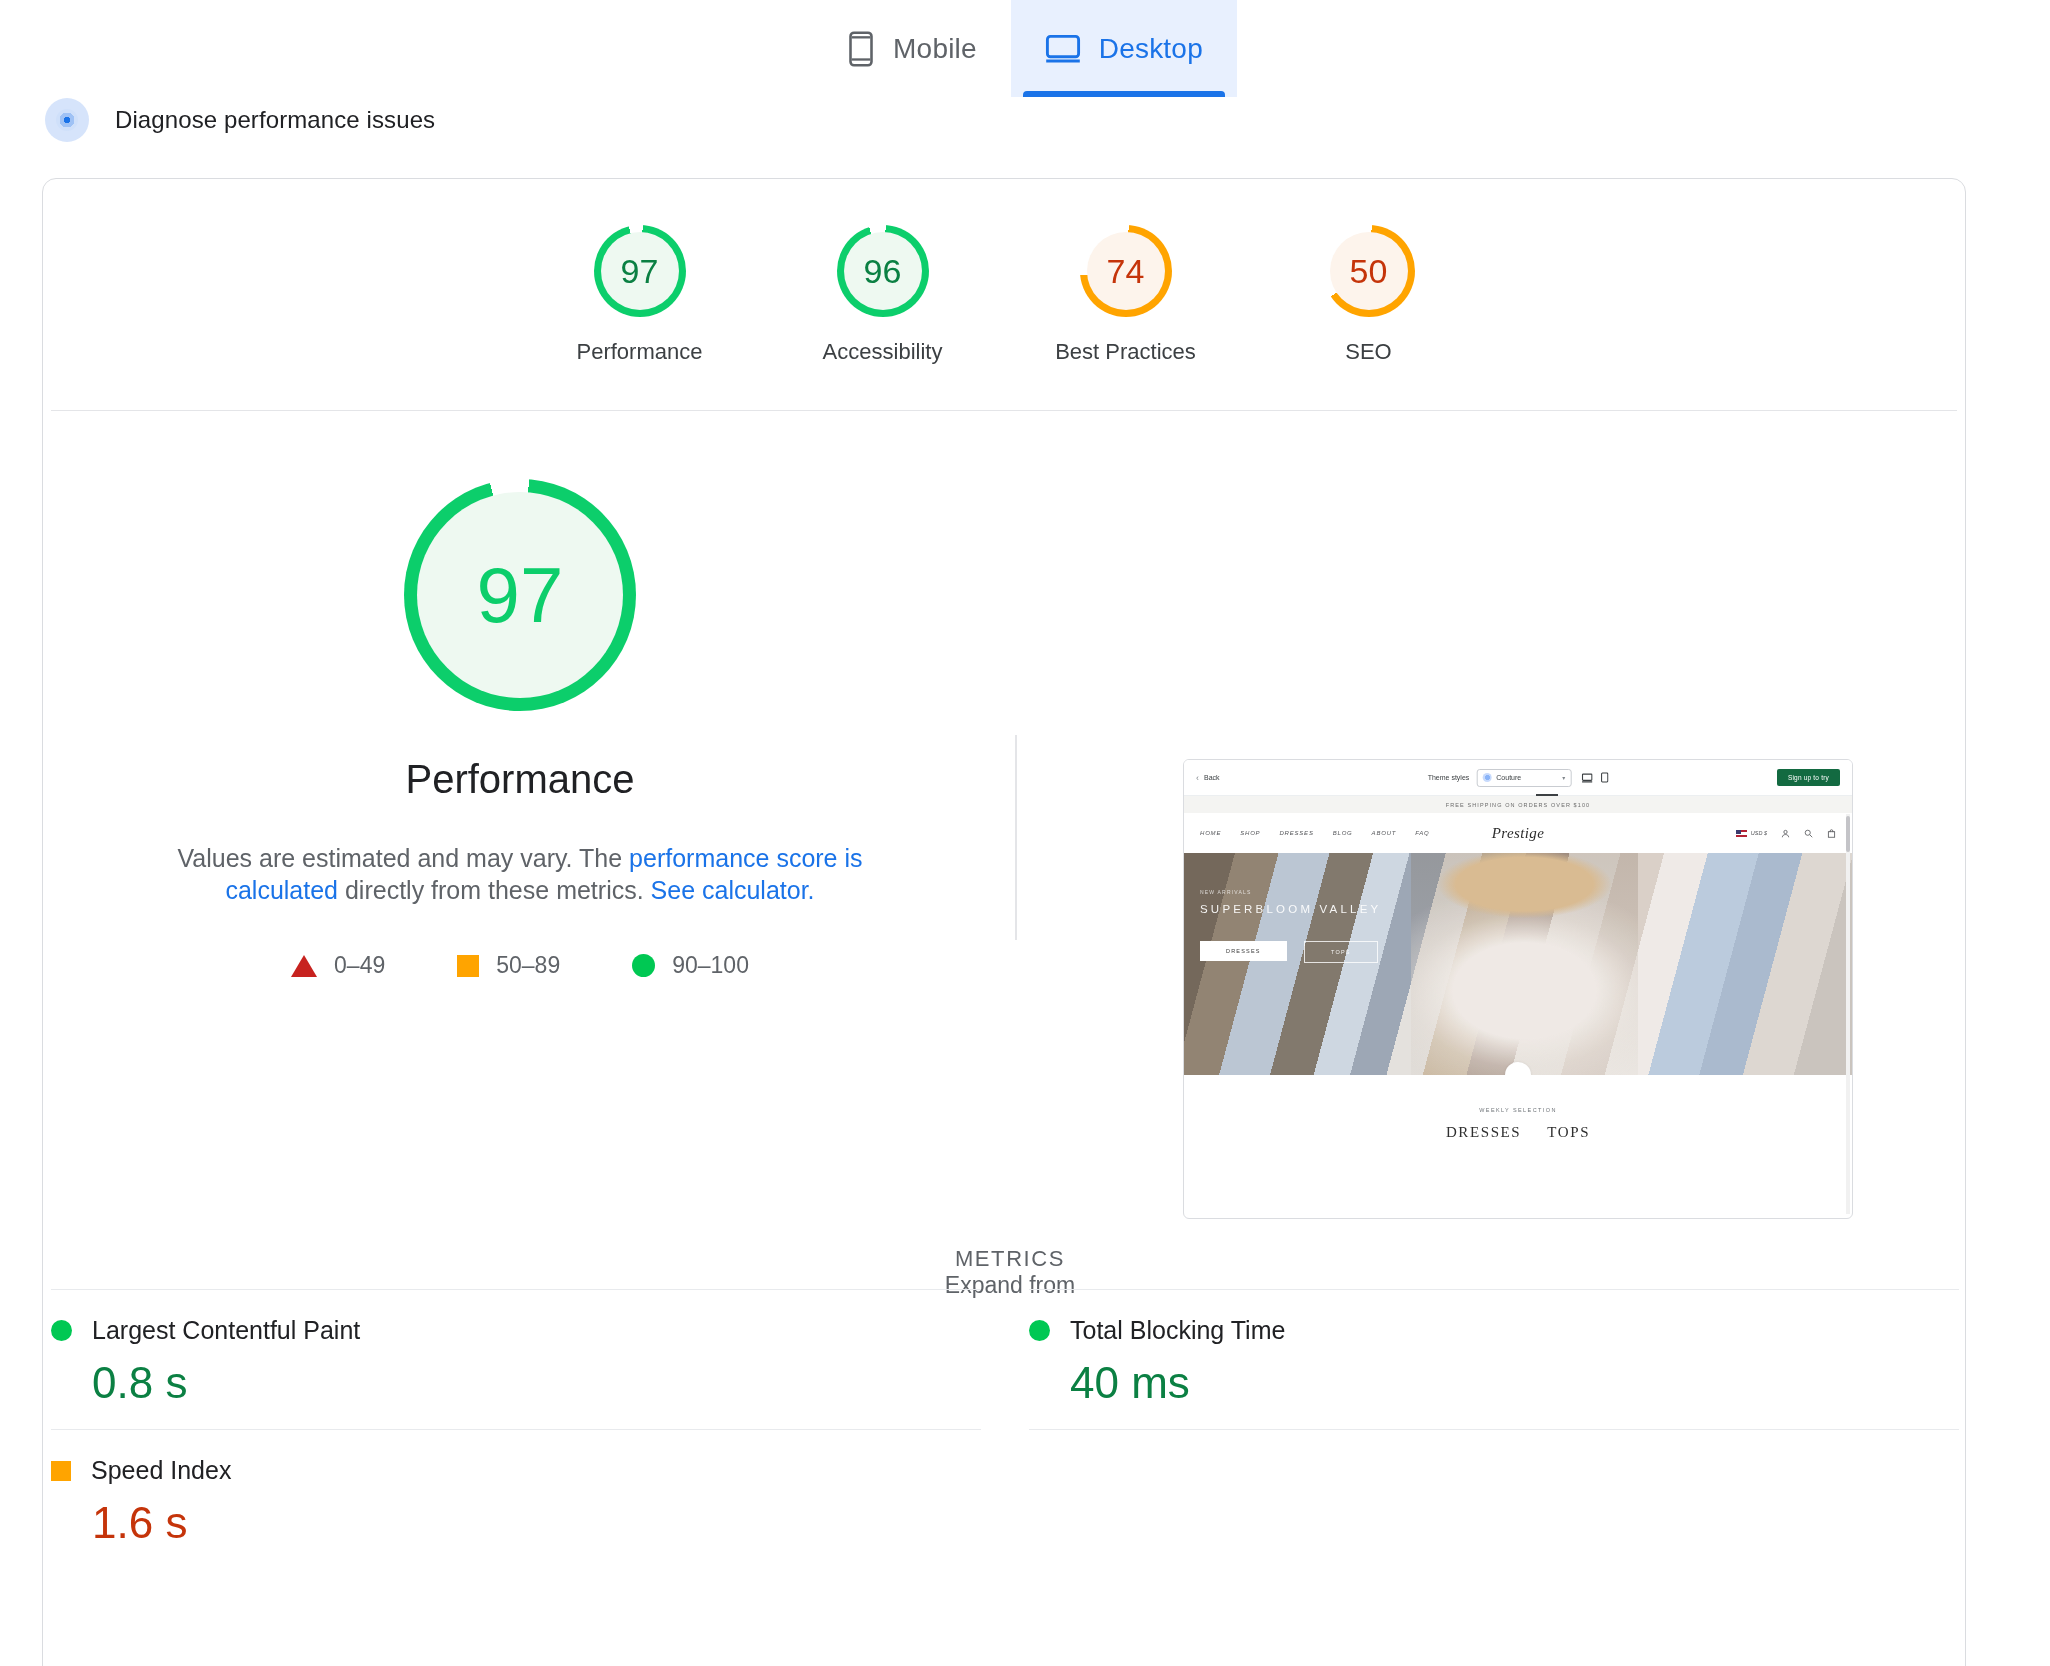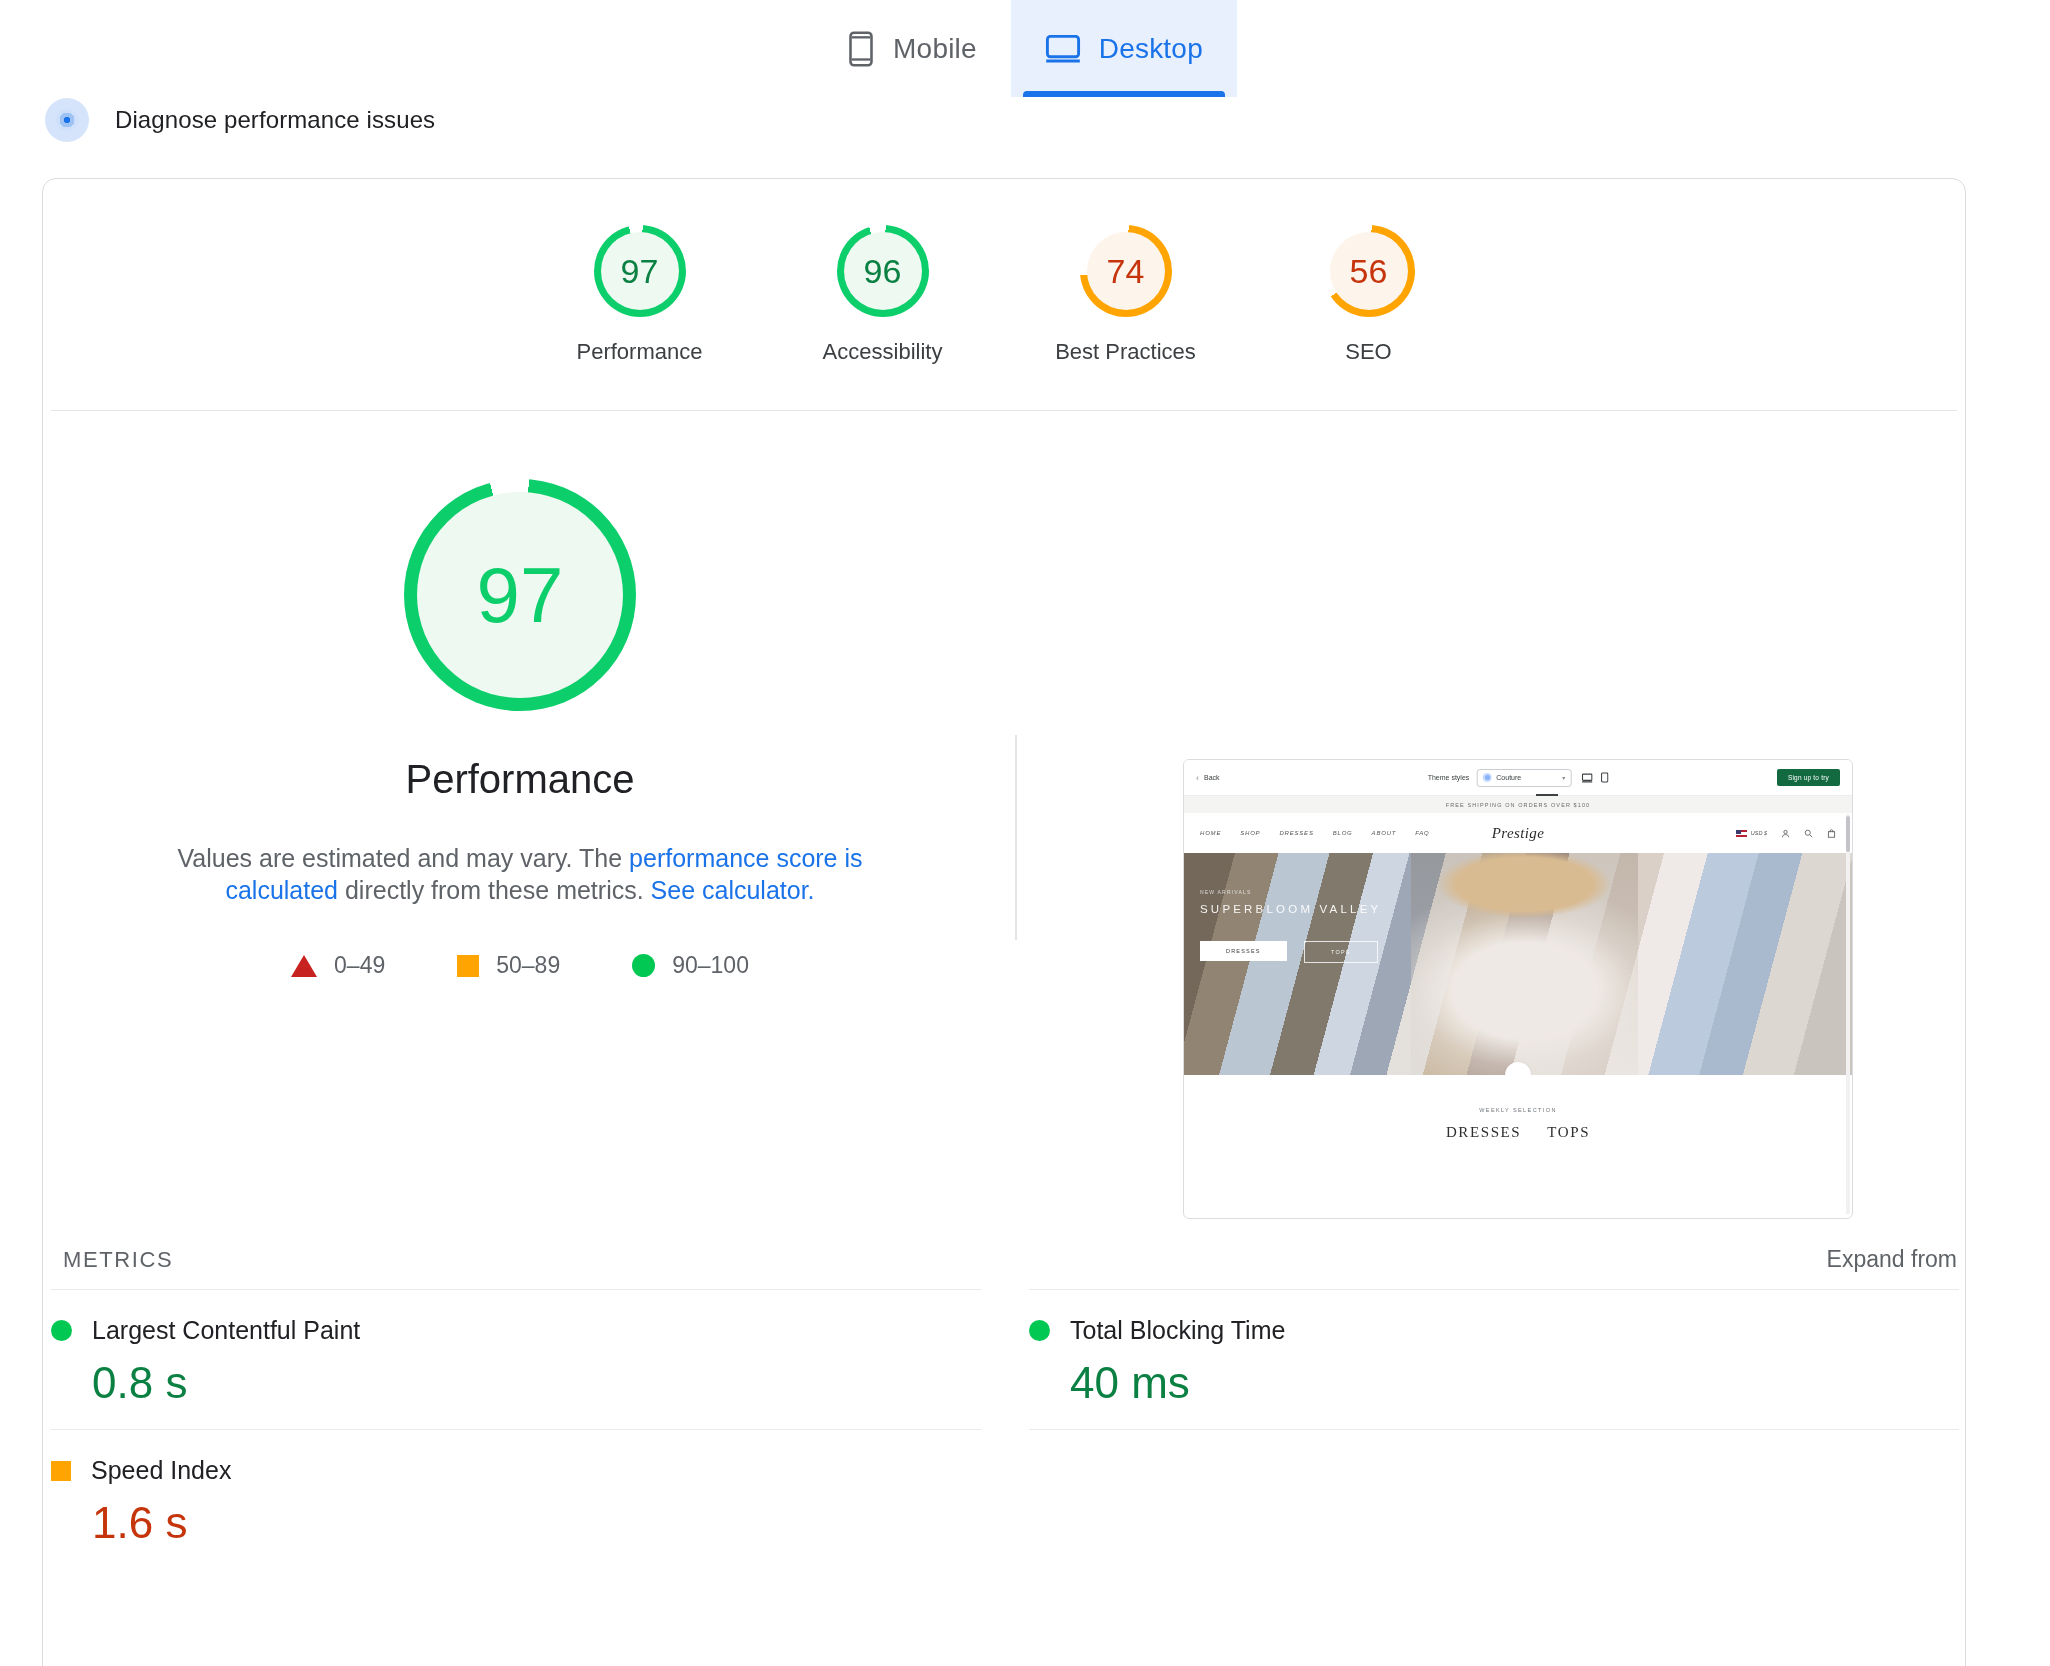--- a/index.html
+++ b/index.html
@@ -224,21 +224,21 @@
     background: #f1f1f1;
   }
   .tb-thumb {
     position: absolute; right: 2px; top: 56px; width: 4px; height: 36px;
     background: #c4c4c8; border-radius: 2px;
   }
 
   
   .metrics-head {
     position: absolute; left: 20px; right: 8px; top: 1067px;
-    display: flex; align-items: center; justify-content: space-between;
+    display: flex; align-items: center; justify-content: space-between; flex-direction: column;
   }
   .metrics-title {
     font-size: 22px; color: #5f6368; letter-spacing: 1.6px;
   }
   .expand-view { font-size: 23px; color: #5f6368; cursor: pointer; }
 
   .metrics-grid {
     position: absolute; left: 8px; top: 1110px; width: 1908px;
     display: grid; grid-template-columns: 1fr 1fr; column-gap: 48px;
   }
@@ -304,21 +304,21 @@
     <div class="gauge-cell">
       <div class="ring" id="ring2" style="background: conic-gradient(transparent 0deg, transparent 3.5deg, rgb(255, 164, 0) 3.5deg, rgb(255, 164, 0) 264.72deg, transparent 264.72deg, transparent 360deg);">
         <span style="position: absolute; inset: 7px; border-radius: 50%; background: rgb(253, 244, 236); z-index: 1;"></span>
           <span class="num" id="num2" style="color: rgb(197, 52, 10);">74</span>
       </div>
       <div class="gauge-label">Best Practices</div>
     </div>
     <div class="gauge-cell">
       <div class="ring" id="ring3" style="background: conic-gradient(transparent 0deg, transparent 3.5deg, rgb(255, 164, 0) 3.5deg, rgb(255, 164, 0) 236.48deg, transparent 236.48deg, transparent 360deg);">
         <span style="position: absolute; inset: 7px; border-radius: 50%; background: rgb(253, 244, 236); z-index: 1;"></span>
-          <span class="num" id="num3" style="color: rgb(197, 52, 10);">56</span>
+          <span class="num" id="num3" style="color: rgb(197, 52, 10);">50</span>
       </div>
       <div class="gauge-label">SEO</div>
     </div>
   </div>
 
   <div class="divider-h"></div>
 
   <div class="bigscore">
     <div class="bigring" id="bigring" style="background: conic-gradient(transparent 0deg, transparent 4.5deg, rgb(12, 206, 107) 4.5deg, rgb(12, 206, 107) 344.97deg, transparent 344.97deg, transparent 360deg);">
         <span style="position: absolute; inset: 13px; border-radius: 50%; background: rgb(238, 249, 241); z-index: 1;"></span>

